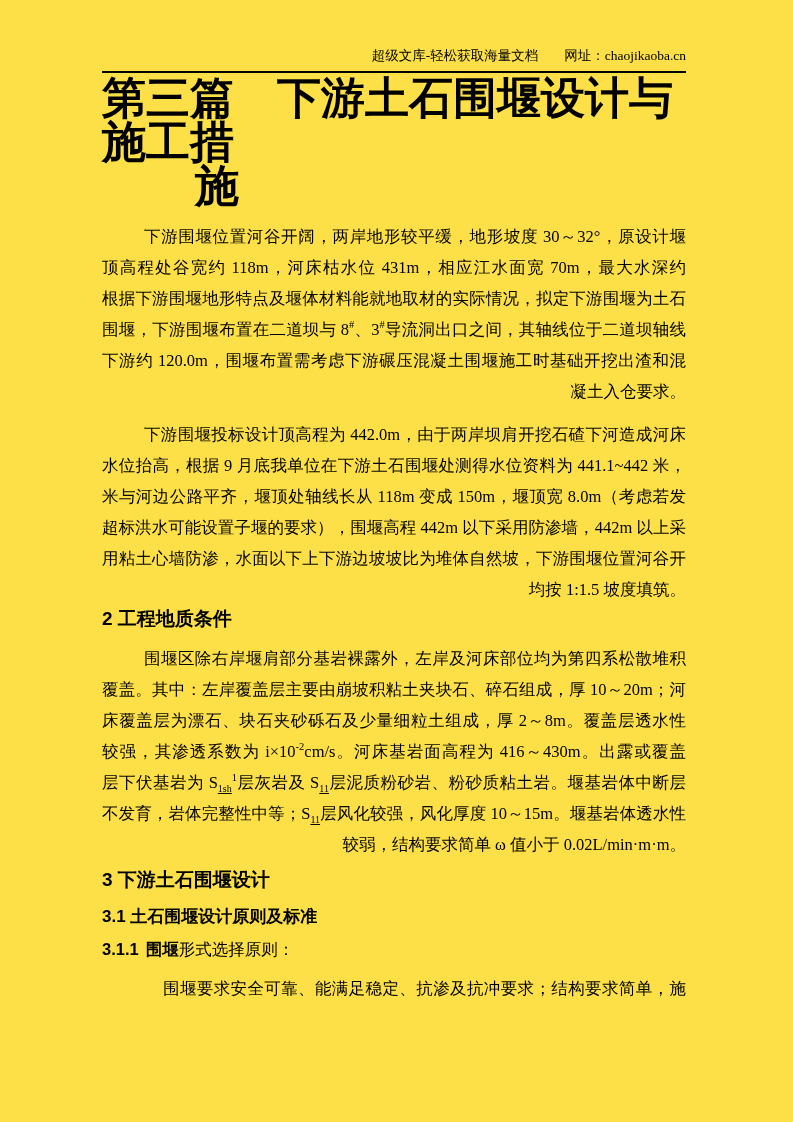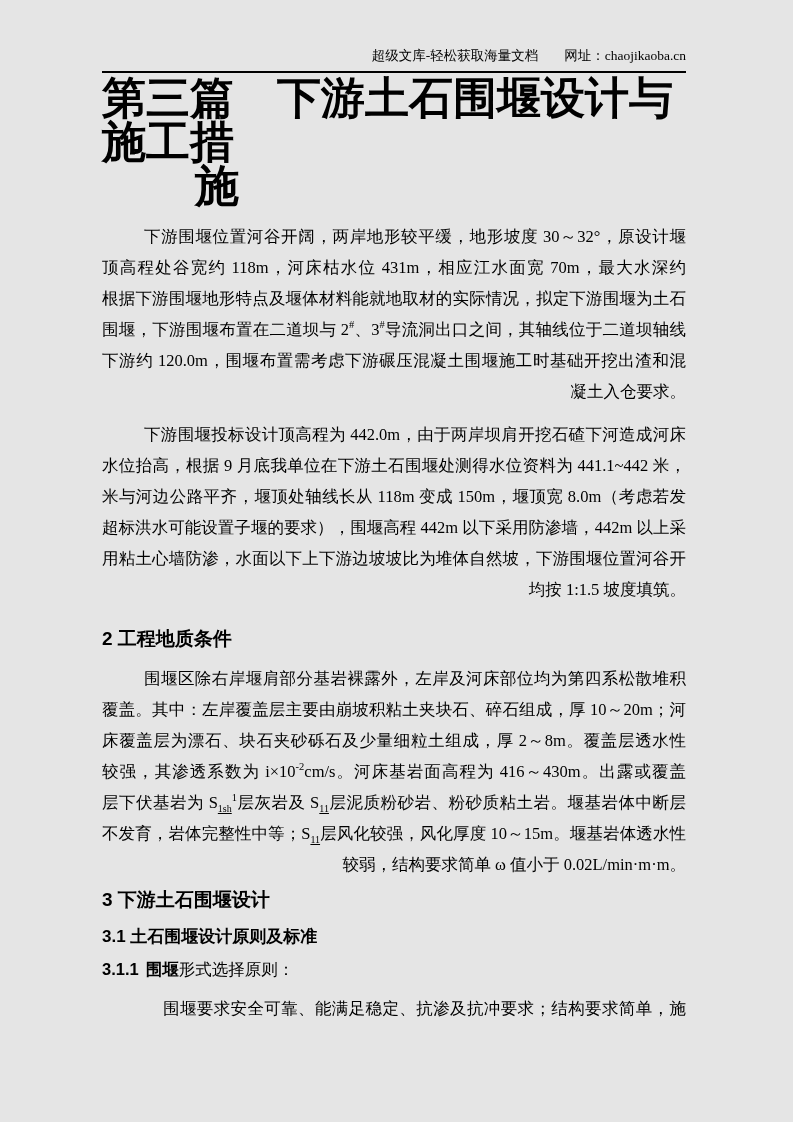--- a/index.html
+++ b/index.html
@@ -1,20 +1,20 @@
 <!DOCTYPE html>
 <html><head>
 <meta charset="utf-8">
 <style>
   html,body { margin:0; padding:0; background:#ffffff; }
   .page {
     position:relative;
     width:793px; height:1122px;
     margin:0 auto;
-    background:#e5e5e5;
+    background:#fde047;
     box-sizing:border-box;
     padding:46px 107px 0 102px;
     color:#000000;
     font-family:"Liberation Serif","DejaVu Serif",serif;
     overflow:hidden;
   }
   .header { text-align:right; font-size:13.5px; line-height:20px; white-space:nowrap; }
   .hdr-gap { margin-left:26px; }
   .rule { border-bottom:2px solid #000000; margin-top:5px; height:0; }
   .title {
@@ -25,21 +25,21 @@
     font-family:"Liberation Serif","DejaVu Serif",serif;
   }
   .title .t1 { margin-right:43px; }
   .title .t2 { margin-left:93px; }
   h2.sec {
     font-family:"Liberation Sans","DejaVu Sans",sans-serif;
     font-size:19px; line-height:25px;
     font-weight:bold;
     margin:26px 0 0 0;
   }
-  h2.sec.m2 { margin-top:21px; }
+  h2.sec.m2 { margin-top:1px; }
   h2.sec.m3 { margin-top:7px; }
   h3.sec {
     font-family:"Liberation Sans","DejaVu Sans",sans-serif;
     font-size:17px; line-height:22px;
     font-weight:bold;
     margin:14px 0 0 0;
   }
   .h41 { margin:10px 0 0 0; font-size:16.5px; line-height:22px; }
   .h4num {
     font-family:"Liberation Sans","DejaVu Sans",sans-serif;
@@ -75,21 +75,21 @@
   <h1 class="title">
     <span class="t1">第三篇</span><span>下游土石围堰设计与施工措</span><br>
     <span class="t2">施</span>
   </h1>
 
 
   <div class="para">
     <div class="ln fill ind">下游围堰位置河谷开阔，两岸地形较平缓，地形坡度 30～32°，原设计堰</div>
     <div class="ln fill">顶高程处谷宽约 118m，河床枯水位 431m，相应江水面宽 70m，最大水深约 13m。</div>
     <div class="ln fill">根据下游围堰地形特点及堰体材料能就地取材的实际情况，拟定下游围堰为土石</div>
-    <div class="ln fill"><span>围堰，下游围堰布置在二道坝与 2</span><span class="sup">#</span><span>、3</span><span class="sup">#</span><span>导流洞出口之间，其轴线位于二道坝轴线</span></div>
+    <div class="ln fill"><span>围堰，下游围堰布置在二道坝与 8</span><span class="sup">#</span><span>、3</span><span class="sup">#</span><span>导流洞出口之间，其轴线位于二道坝轴线</span></div>
     <div class="ln fill">下游约 120.0m，围堰布置需考虑下游碾压混凝土围堰施工时基础开挖出渣和混</div>
     <div class="ln endln">凝土入仓要求。</div>
   </div>
 
   <div class="para">
     <div class="ln fill ind">下游围堰投标设计顶高程为 442.0m，由于两岸坝肩开挖石碴下河造成河床</div>
     <div class="ln fill">水位抬高，根据 9 月底我单位在下游土石围堰处测得水位资料为 441.1~442 米，</div>
     <div class="ln fill">米与河边公路平齐，堰顶处轴线长从 118m 变成 150m，堰顶宽 8.0m（考虑若发生</div>
     <div class="ln fill">超标洪水可能设置子堰的要求），围堰高程 442m 以下采用防渗墙，442m 以上采</div>
     <div class="ln fill">用粘土心墙防渗，水面以下上下游边坡坡比为堆体自然坡，下游围堰位置河谷开阔</div>

